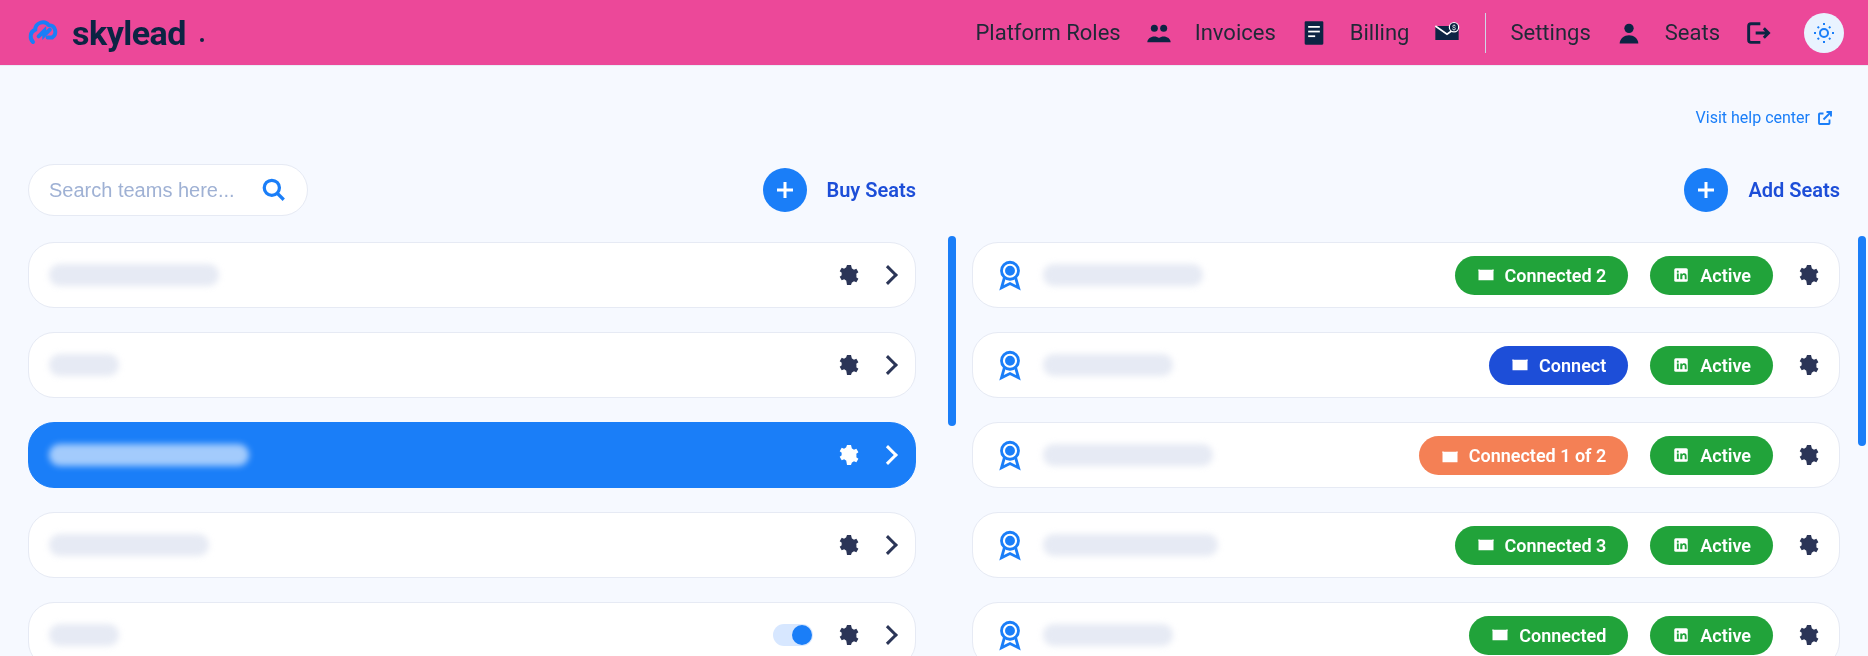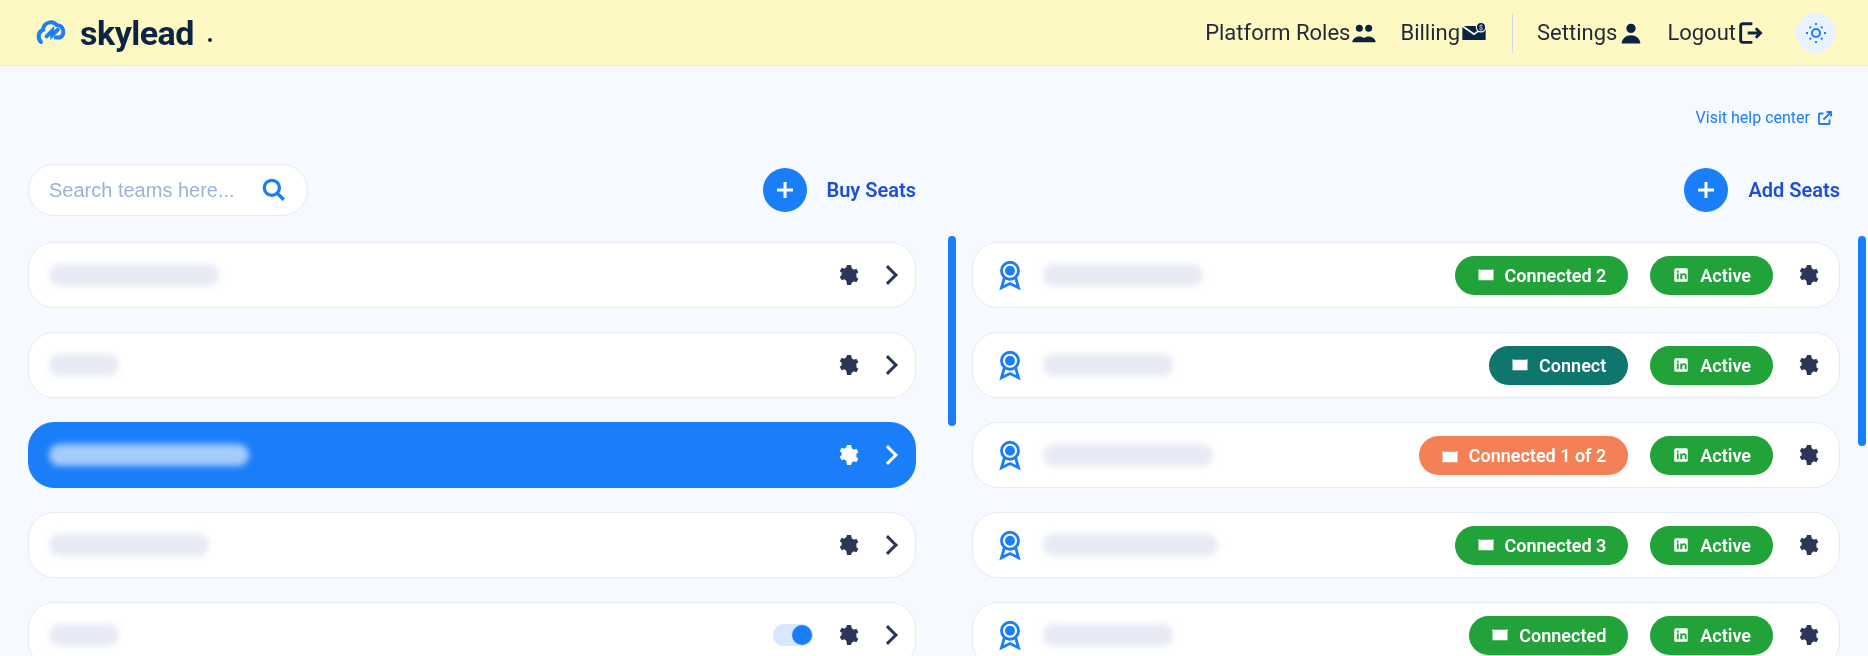--- a/index.html
+++ b/index.html
@@ -8,33 +8,33 @@
     background: #f6f9ff;
     color: #1f2937;
     width: 1868px;
     height: 656px;
     overflow: hidden;
   }
 
   
   .topnav {
     height: 66px;
-    background: #fef9c3;
+    background: #ec4899;
     border-bottom: 1px solid #e8ecf5;
     display: flex;
     align-items: center;
-    padding: 0 32px;
+    padding: 0 24px;
   }
   .logo-area { display: flex; align-items: center; gap: 12px; }
   .logo-mark { width: 36px; height: 36px; color:#1a7ef8; }
   .logo-text { font-size: 34px; font-weight: 700; color:#0c2443; letter-spacing:-0.5px; }
   .logo-dot { width:4px; height:4px; background:#0c2443; border-radius:50%; margin-left:2px; margin-top:14px; }
   .nav-spacer { flex: 1; }
   .nav-items { display: flex; align-items: center; gap: 14px; }
-  .nav-item { display: flex; align-items: center; gap: 0; font-size: 22px; color:#1f2937; cursor:pointer; padding: 6px 4px; }
+  .nav-item { display: flex; align-items: center; gap: 24px; font-size: 22px; color:#1f2937; cursor:pointer; padding: 6px 4px; }
   .nav-icon { width: 28px; height: 28px; color:#0c2443; }
   .nav-divider { width:1px; height:40px; background:#cfd6e6; margin: 0 6px; }
   .theme-btn { width: 40px; height:40px; border-radius:50%; background:#e9f3ff; display:flex; align-items:center; justify-content:center; margin-left:14px; }
   .theme-btn svg { width:24px; height:24px; color:#1a7ef8; }
 
   
   .main {
     display:flex;
     height: calc(100% - 66px);
     position: relative;
@@ -139,21 +139,21 @@
     border-radius: 22px;
     font-size:18px;
     font-weight:600;
     display:flex;
     align-items:center;
     gap:10px;
     color:#fff;
   }
   .pill svg { width:18px; height:18px; }
   .pill-green { background:#21a33a; }
-  .pill-blue { background:#0f766e; }
+  .pill-blue { background:#1d4ed8; }
   .pill-orange { background:#f48055;align-items:flex-end; }
 
   .vscroll-indicator {
     position:absolute;
     right: 2px;
     top: 170px;
     width:8px; height:210px;
     background:#1a7ef8;
     border-radius:4px;
   }
@@ -185,38 +185,47 @@
   <div class="nav-items">
     <div class="nav-item">
       <span>Platform Roles</span>
       <svg class="nav-icon" viewBox="0 0 24 24" fill="currentColor">
           <circle cx="8" cy="8" r="3"></circle>
           <circle cx="16" cy="8" r="3"></circle>
           <path d="M2 20c0-3 3-5 6-5s6 2 6 5zM10 20c0-3 3-5 6-5s6 2 6 5z"></path>
         </svg>
     </div>
     <div class="nav-item">
+      <span>Invoices</span>
+      <svg class="nav-icon" viewBox="0 0 24 24" fill="currentColor">
+          <rect x="4" y="2" width="16" height="20" rx="1"></rect>
+          <rect x="7" y="6" width="10" height="1.5" fill="#fff"></rect>
+          <rect x="7" y="10" width="10" height="1.5" fill="#fff"></rect>
+          <rect x="7" y="14" width="6" height="1.5" fill="#fff"></rect>
+        </svg>
+    </div>
+    <div class="nav-item">
       <span>Billing</span>
       <svg class="nav-icon" viewBox="0 0 24 24" fill="currentColor">
           <path d="M2 6h20v12H2z"></path>
           <path d="M2 6l10 7L22 6" fill="none" stroke="#fff" stroke-width="1.5"></path>
           <circle cx="18" cy="7" r="4" fill="currentColor" stroke="#fff" stroke-width="1"></circle>
           <text x="18" y="9.5" text-anchor="middle" font-size="6" fill="#fff">$</text>
         </svg>
     </div>
     <div class="nav-divider"></div>
     <div class="nav-item">
       <span>Settings</span>
       <svg class="nav-icon" viewBox="0 0 24 24" fill="currentColor">
           <circle cx="12" cy="8" r="4"></circle>
           <path d="M4 21c0-4 4-7 8-7s8 3 8 7z"></path>
         </svg>
     </div>
     <div class="nav-item">
-      <span>Logout</span>
+      <span>Seats</span>
       <svg class="nav-icon" viewBox="0 0 24 24" fill="none" stroke="currentColor" stroke-width="2.5">
           <path d="M14 4H6a2 2 0 00-2 2v12a2 2 0 002 2h8"></path>
           <path d="M10 12h10M17 8l4 4-4 4"></path>
         </svg>
     </div>
     <div class="theme-btn">
       <svg viewBox="0 0 24 24" fill="none" stroke="currentColor" stroke-width="2">
           <circle cx="12" cy="12" r="4"></circle>
           <path d="M12 2v2M12 20v2M4 12H2M22 12h-2M5.6 5.6l1.4 1.4M17 17l1.4 1.4M5.6 18.4L7 17M17 7l1.4-1.4"></path>
         </svg>

